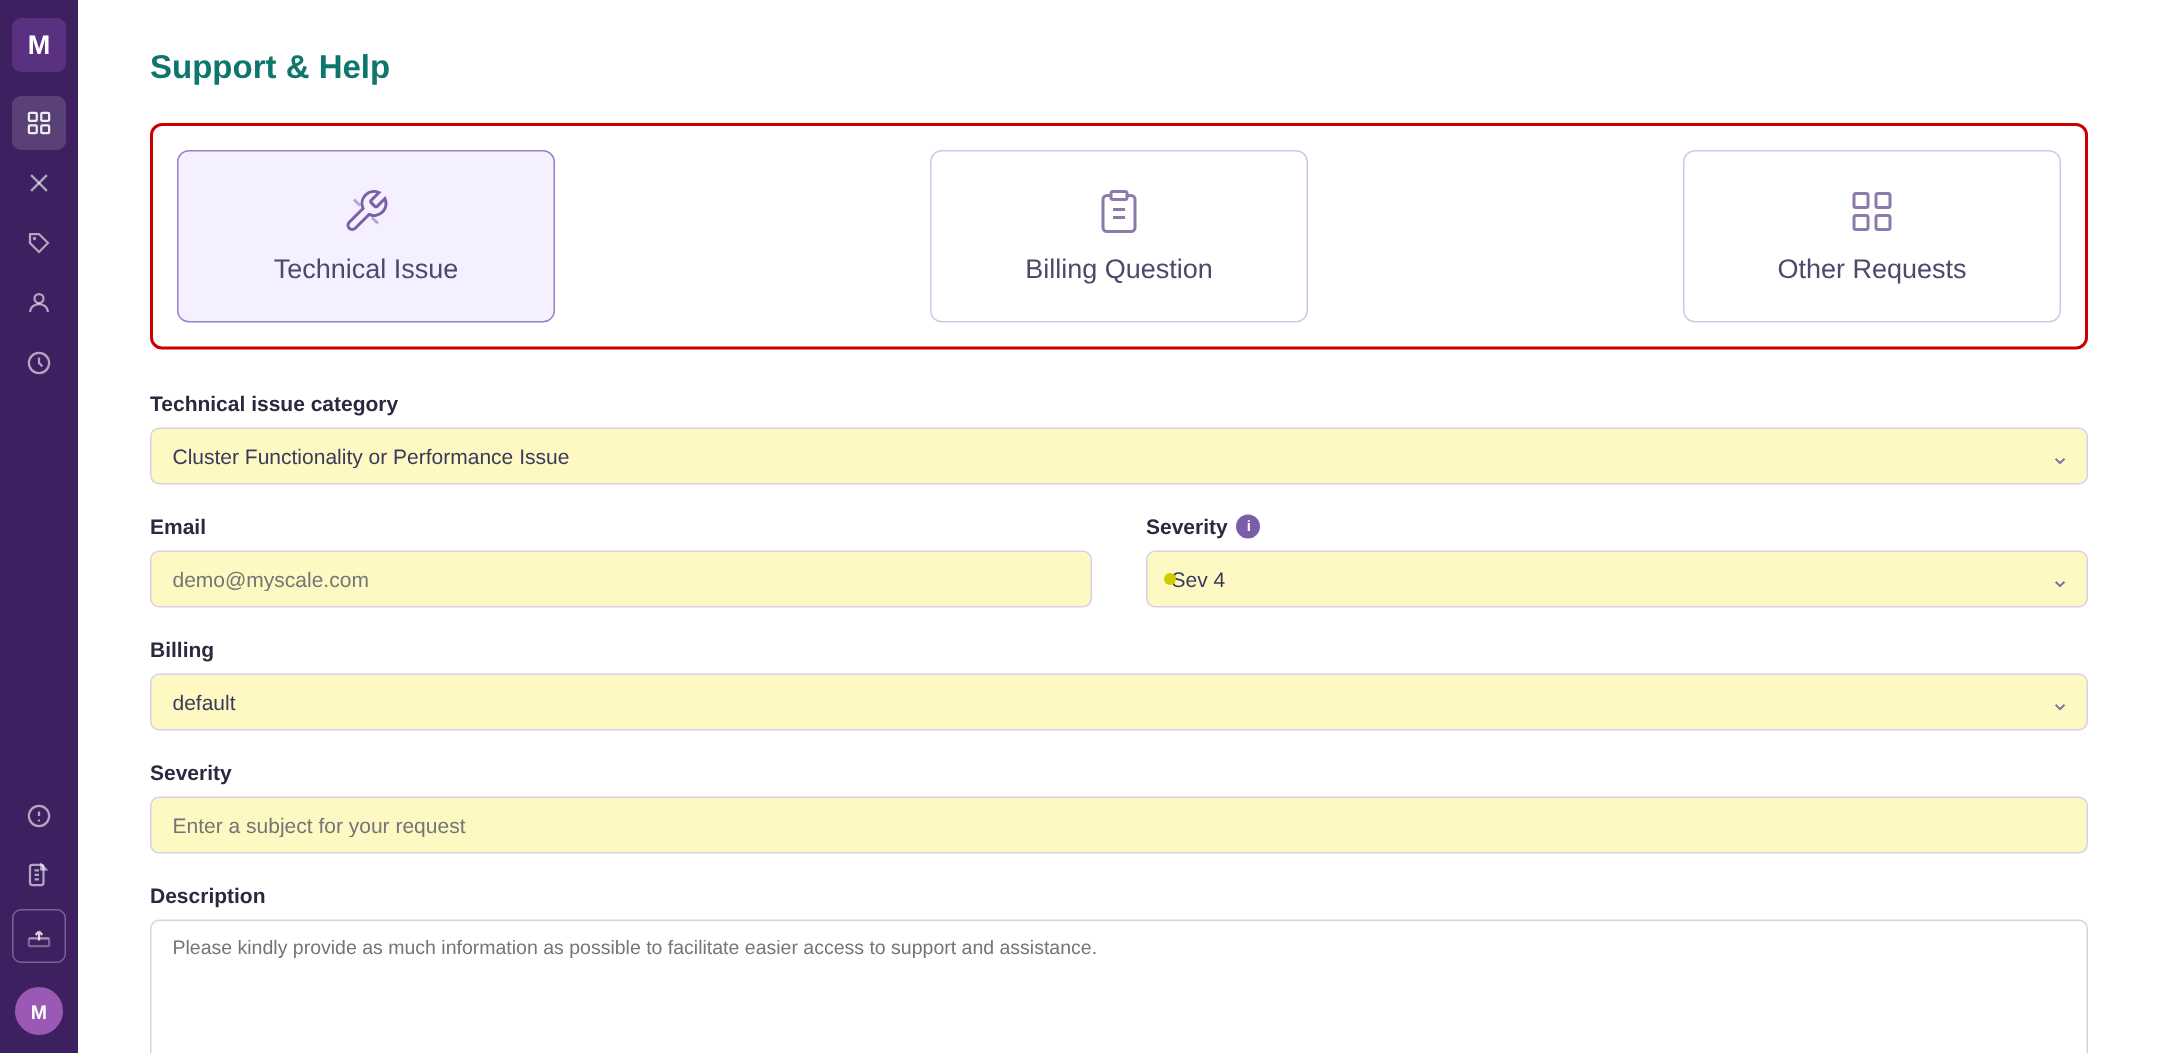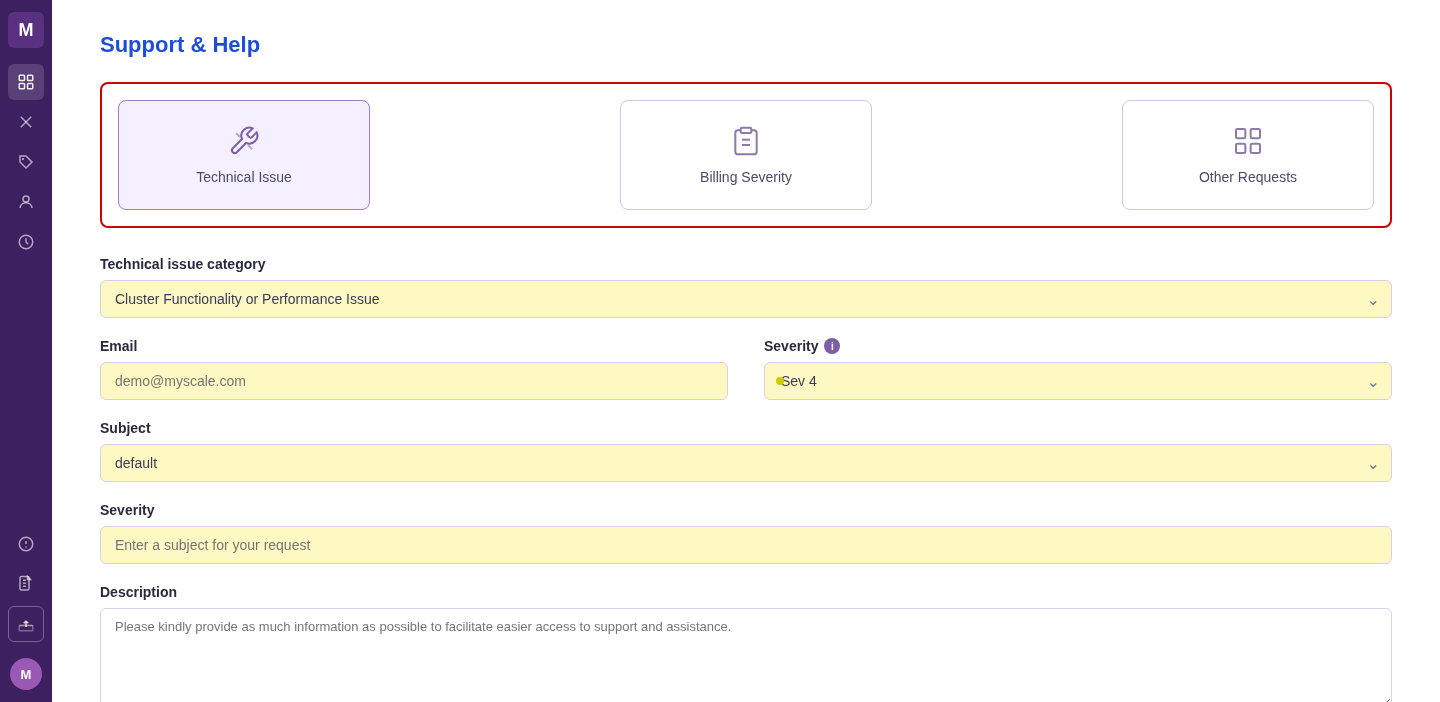--- a/index.html
+++ b/index.html
@@ -67,21 +67,21 @@
     .main {
       flex: 1;
       background: white;
       overflow-y: auto;
       padding: 32px 48px;
     }
 
     .page-title {
       font-size: 22px;
       font-weight: 600;
-      color: #1d4ed8;
+      color: #0f766e;
       margin-bottom: 24px;
     }
 
     
     .category-container {
       border: 2px solid #cc0000;
       border-radius: 8px;
       padding: 16px;
       display: flex;
       gap: 16px;
@@ -100,21 +100,21 @@
       gap: 12px;
       cursor: pointer;
       background: white;
       min-height: 100px;
     }
     .category-card:first-child {
       background: #f5f0ff;
       border-color: #9b7ecb;
     }
     .category-card .card-label {
-      font-size: 14px;
+      font-size: 18px;
       color: #4a4a6a;
       text-align: center;
     }
 
     
     .category-gap {
       flex: 1;
     }
 
     
@@ -312,21 +312,21 @@
 
     <div class="category-gap"></div>
 
     <div class="category-card">
       <svg class="icon-svg" viewBox="0 0 24 24" fill="none" stroke="#8b7aaa" stroke-width="1.5">
         <rect x="8" y="2" width="8" height="4" rx="1"></rect>
         <path d="M16 4h2a2 2 0 0 1 2 2v14a2 2 0 0 1-2 2H6a2 2 0 0 1-2-2V6a2 2 0 0 1 2-2h2"></path>
         <line x1="9" y1="11" x2="15" y2="11"></line>
         <line x1="9" y1="15" x2="15" y2="15"></line>
       </svg>
-      <span class="card-label">Billing Severity</span>
+      <span class="card-label">Billing Question</span>
     </div>
 
     <div class="category-gap"></div>
 
     <div class="category-card">
       <svg class="icon-svg" viewBox="0 0 24 24" fill="none" stroke="#8b7aaa" stroke-width="1.5">
         <rect x="3" y="3" width="7" height="7" rx="1"></rect>
         <rect x="14" y="3" width="7" height="7" rx="1"></rect>
         <rect x="3" y="14" width="7" height="7" rx="1"></rect>
         <rect x="14" y="14" width="7" height="7" rx="1"></rect>
@@ -364,21 +364,21 @@
           <option>Sev 1</option>
           <option>Sev 2</option>
           <option>Sev 3</option>
           <option selected="">Sev 4</option>
         </select>
       </div>
     </div>
   </div>
 
   <div class="form-section">
-    <div class="form-label">Subject</div>
+    <div class="form-label">Billing</div>
     <div class="select-wrapper">
       <select class="form-select">
         <option>default</option>
       </select>
     </div>
   </div>
 
   <div class="form-section">
     <div class="form-label">Severity</div>
     <input type="text" class="form-input" placeholder="Enter a subject for your request" style="">

